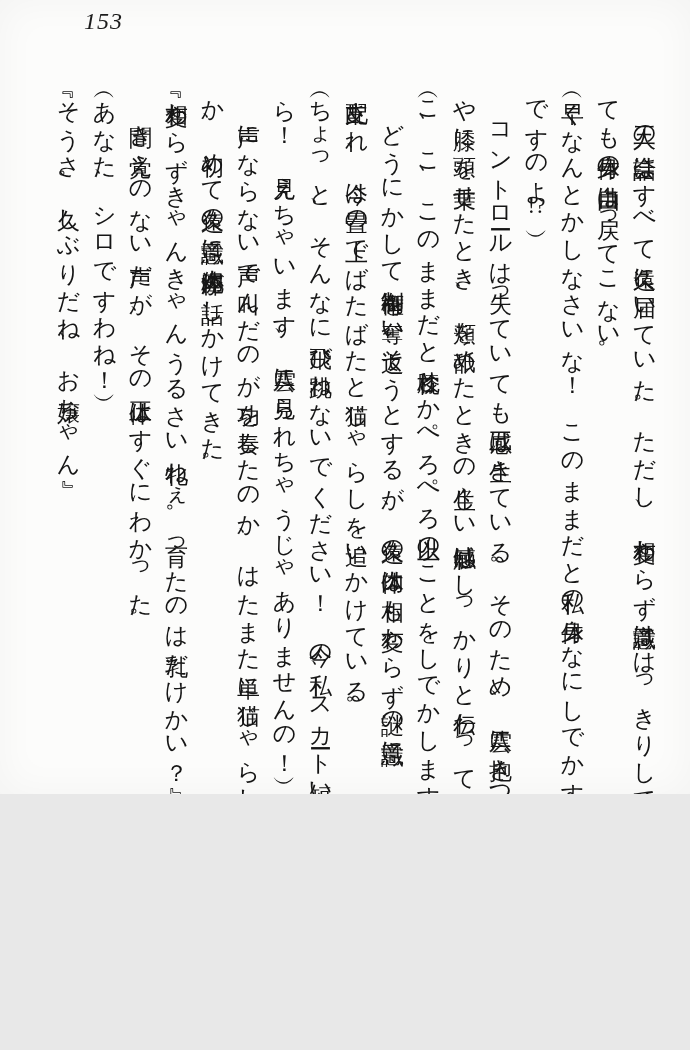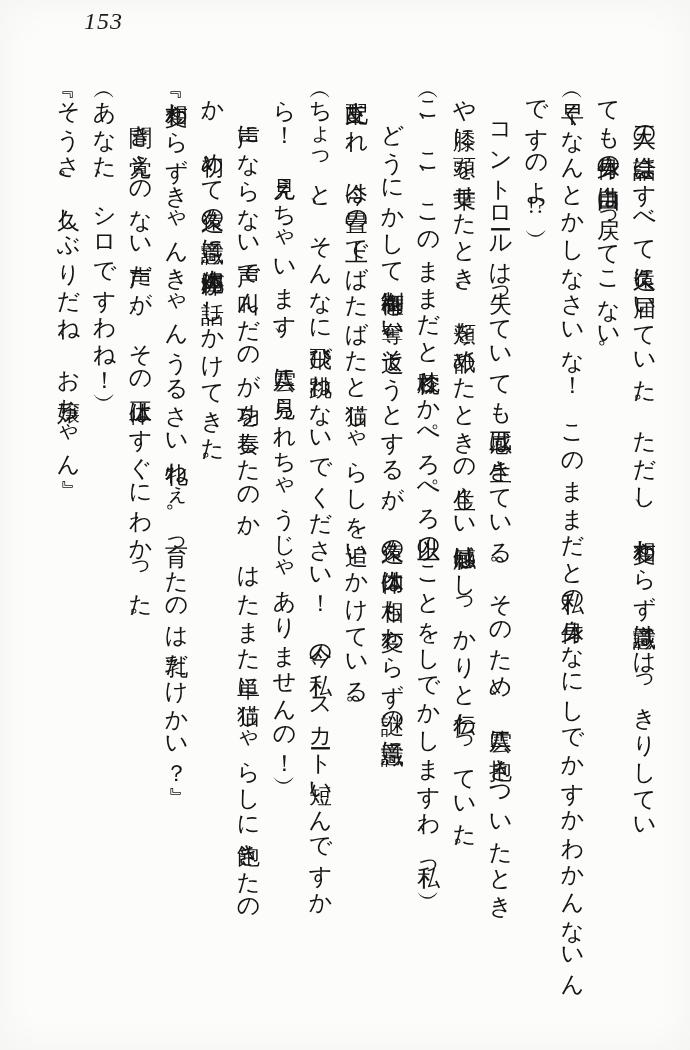--- a/index.html
+++ b/index.html
@@ -1,20 +1,20 @@
 <!DOCTYPE html>
 <html lang="ja"><head>
 <meta charset="utf-8">
 <style>
   * { margin: 0; padding: 0; box-sizing: border-box; }
   html, body { background: #e8e8e8; }
   .page {
     position: relative;
     width: 690px;
-    height: 1050px;
+    height: 794px;
     background: #fcfcfb;
     overflow: hidden;
     box-shadow: inset 0 0 40px rgba(0,0,0,0.04);
     font-family: "Liberation Serif", "DejaVu Serif", serif;
   }
   .page-number {
     position: absolute;
     top: 8px;
     left: 84px;
     font-size: 24px;

